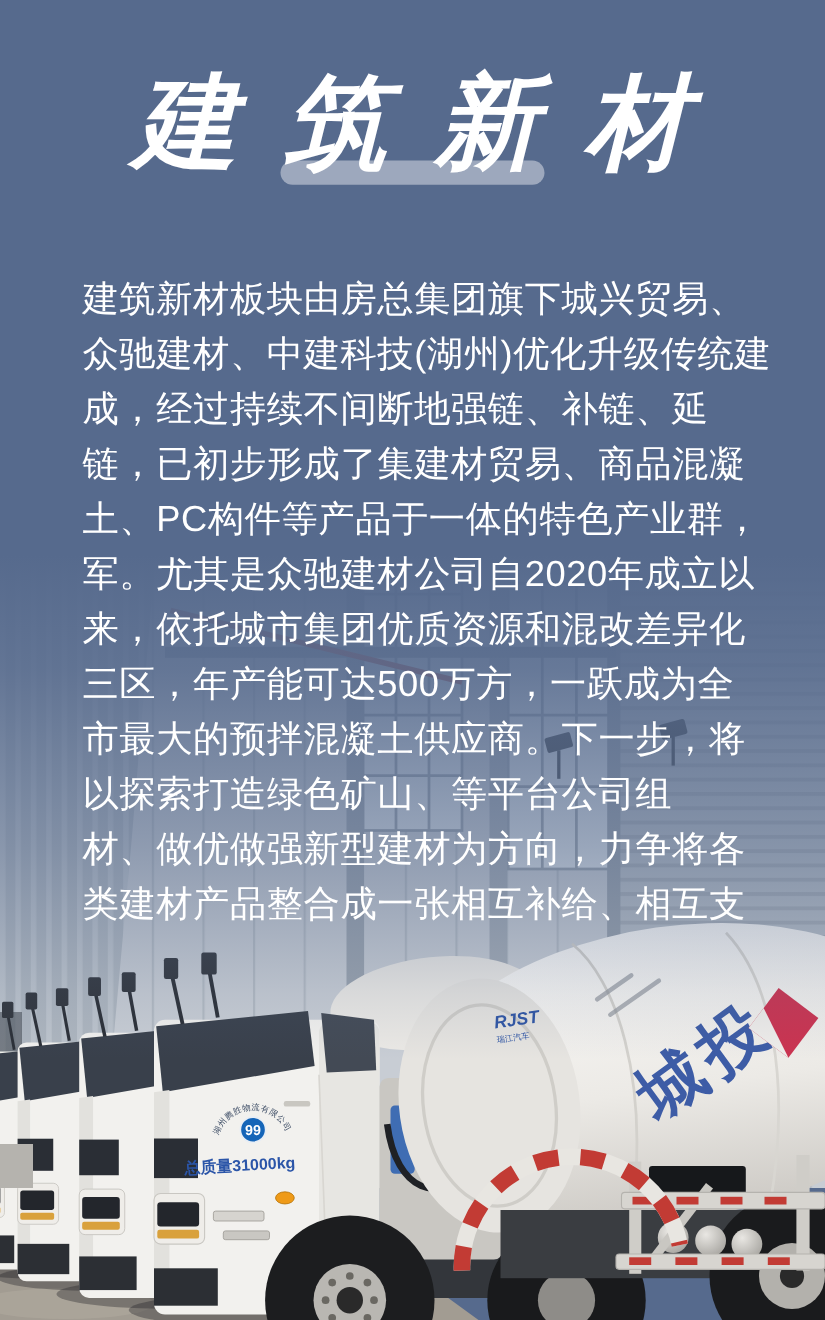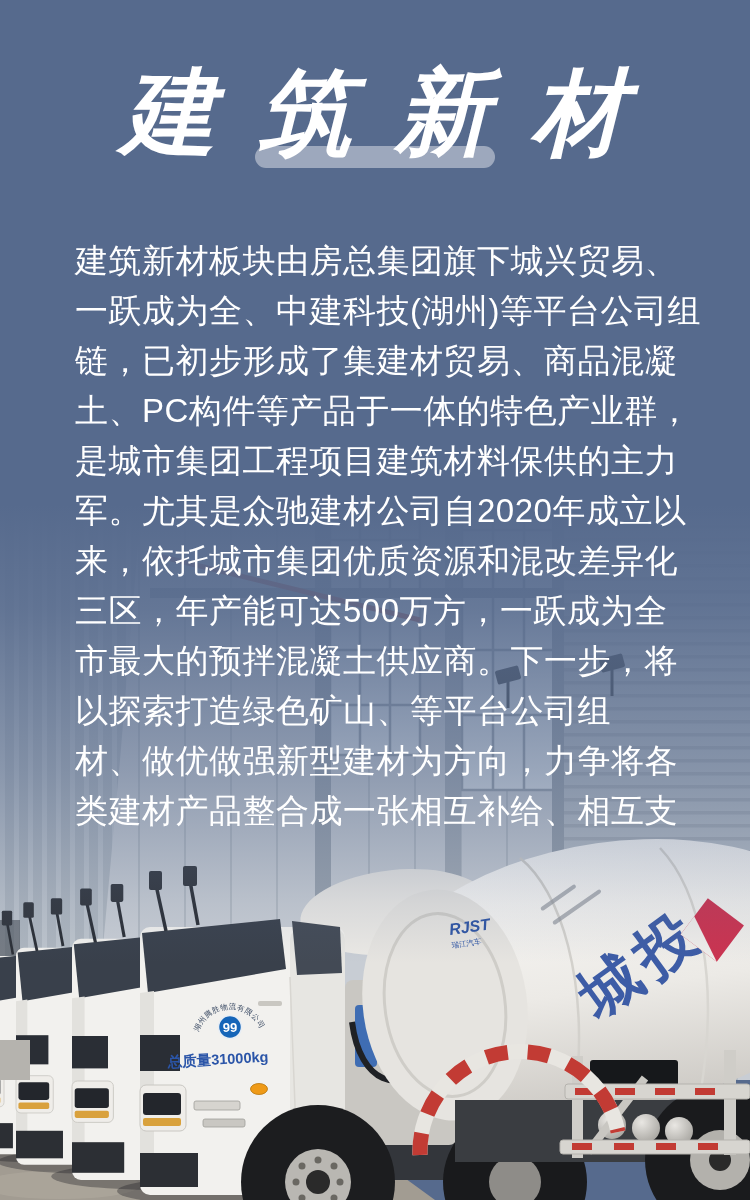--- a/index.html
+++ b/index.html
@@ -16,21 +16,21 @@
   }
   .hero-title{
     position:absolute;top:58px;left:0;width:750px;text-align:center;z-index:2;
     font-family:"DejaVu Serif","Liberation Serif",serif;
     font-weight:bold;font-style:italic;
     font-size:94px;line-height:108px;color:#ffffff;
     letter-spacing:2px;word-spacing:6px;white-space:nowrap;
   }
   
   .article{
-    position:absolute;left:75px;top:236px;width:640px;z-index:5;
+    position:absolute;left:75px;top:247px;width:640px;z-index:5;
     color:#ffffff;font-size:33px;line-height:50px;letter-spacing:0.5px;
   }
   .article .line{white-space:nowrap;}
   
   .photo{position:absolute;left:0;top:460px;width:750px;height:740px;z-index:1;}
   .photo svg{display:block;}
   .photo-overlay{
     position:absolute;left:0;top:460px;width:750px;height:740px;z-index:3;
     background:linear-gradient(180deg,
       rgba(86,106,141,1) 0%,
@@ -44,24 +44,24 @@
 </head>
 <body>
 
 <div class="hero">
   <div class="hero-pill"></div>
   <div class="hero-title">建 筑 新 材</div>
 </div>
 
 <div class="article">
   <div class="line">建筑新材板块由房总集团旗下城兴贸易、</div>
-  <div class="line">一跃成为全、中建科技(湖州)等平台公司组</div>
+  <div class="line">众驰建材、中建科技(湖州)优化升级传统建</div>
+  <div class="line">成，经过持续不间断地强链、补链、延</div>
   <div class="line">链，已初步形成了集建材贸易、商品混凝</div>
   <div class="line">土、PC构件等产品于一体的特色产业群，</div>
-  <div class="line">是城市集团工程项目建筑材料保供的主力</div>
   <div class="line">军。尤其是众驰建材公司自2020年成立以</div>
   <div class="line">来，依托城市集团优质资源和混改差异化</div>
   <div class="line">三区，年产能可达500万方，一跃成为全</div>
   <div class="line">市最大的预拌混凝土供应商。下一步，将</div>
   <div class="line">以探索打造绿色矿山、等平台公司组</div>
   <div class="line">材、做优做强新型建材为方向，力争将各</div>
   <div class="line">类建材产品整合成一张相互补给、相互支</div>
 </div>
 
 <div class="photo">

